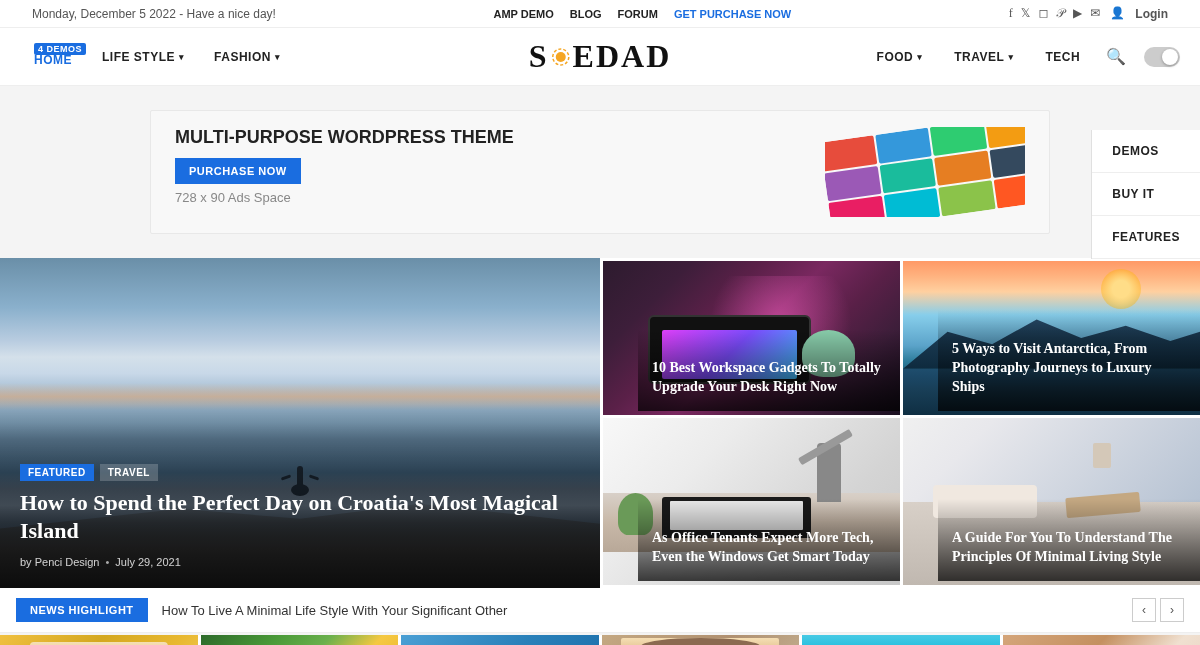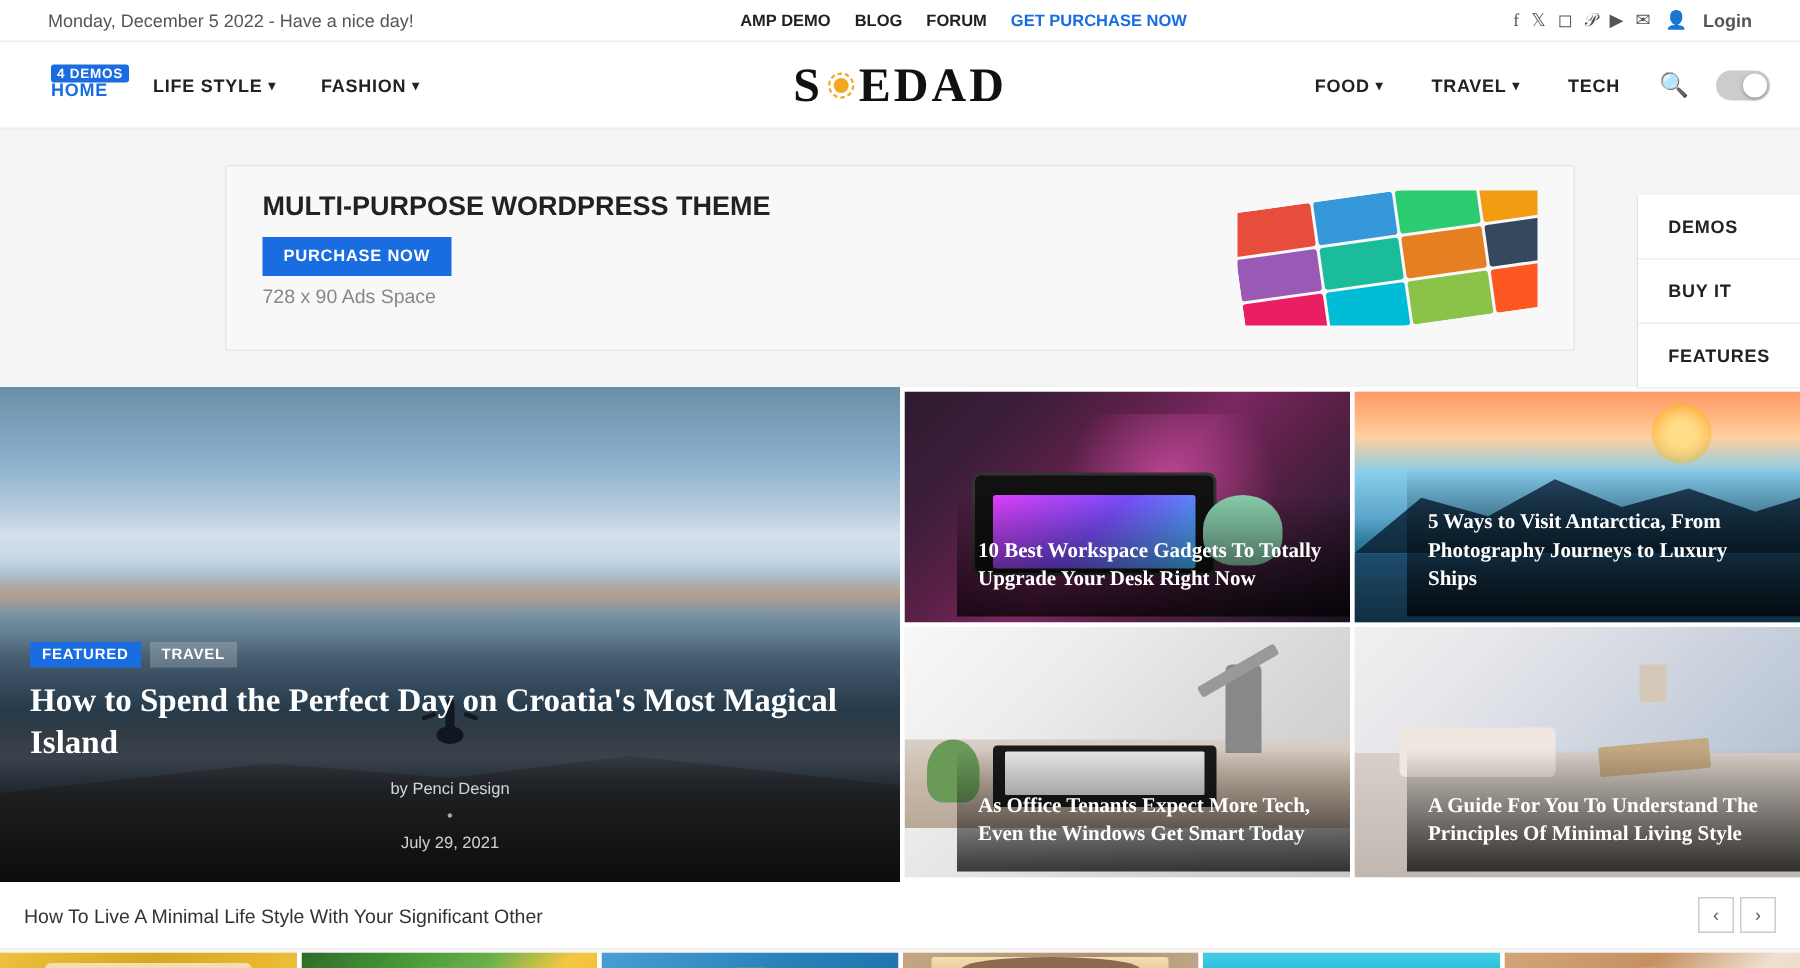--- a/index.html
+++ b/index.html
@@ -177,21 +177,20 @@
       margin-bottom: 10px;
       font-family: Georgia, serif;
     }
     .article-meta {
       font-size: 11px;
       color: rgba(255,255,255,0.8);
       font-family: Arial, sans-serif;
       display: flex;
       align-items: center;
       gap: 6px;
-      flex-direction: column;
     }
     .meta-dot { color: #aaa; }
 
     .grid-cell {
       position: relative;
       overflow: hidden;
       border-left: 3px solid #fff;
       border-bottom: 3px solid #fff;
     }
     .grid-cell-overlay {
@@ -465,20 +464,21 @@
       <div style="position:absolute;top:15%;right:30%;width:6%;height:15%;background:#d4c8b8;border-radius:2px;"></div>
     </div>
     <div class="grid-cell-overlay">
       <div class="article-title-small">A Guide For You To Understand The Principles Of Minimal Living Style</div>
     </div>
   </div>
 
 </div>
 
 <div class="news-highlight">
+  <span class="news-highlight-badge">NEWS HIGHLIGHT</span>
   <span class="news-highlight-text">How To Live A Minimal Life Style With Your Significant Other</span>
   <div class="news-nav-btns">
     <button class="news-nav-btn">‹</button>
     <button class="news-nav-btn">›</button>
   </div>
 </div>
 
 <div class="thumbnails-row">
   <div class="thumb">
     <div style="width:100%;height:100%;background:linear-gradient(135deg,#f0c040 0%,#d4a820 40%,#e8b830 70%,#f5d060 100%);position:relative;overflow:hidden;">

